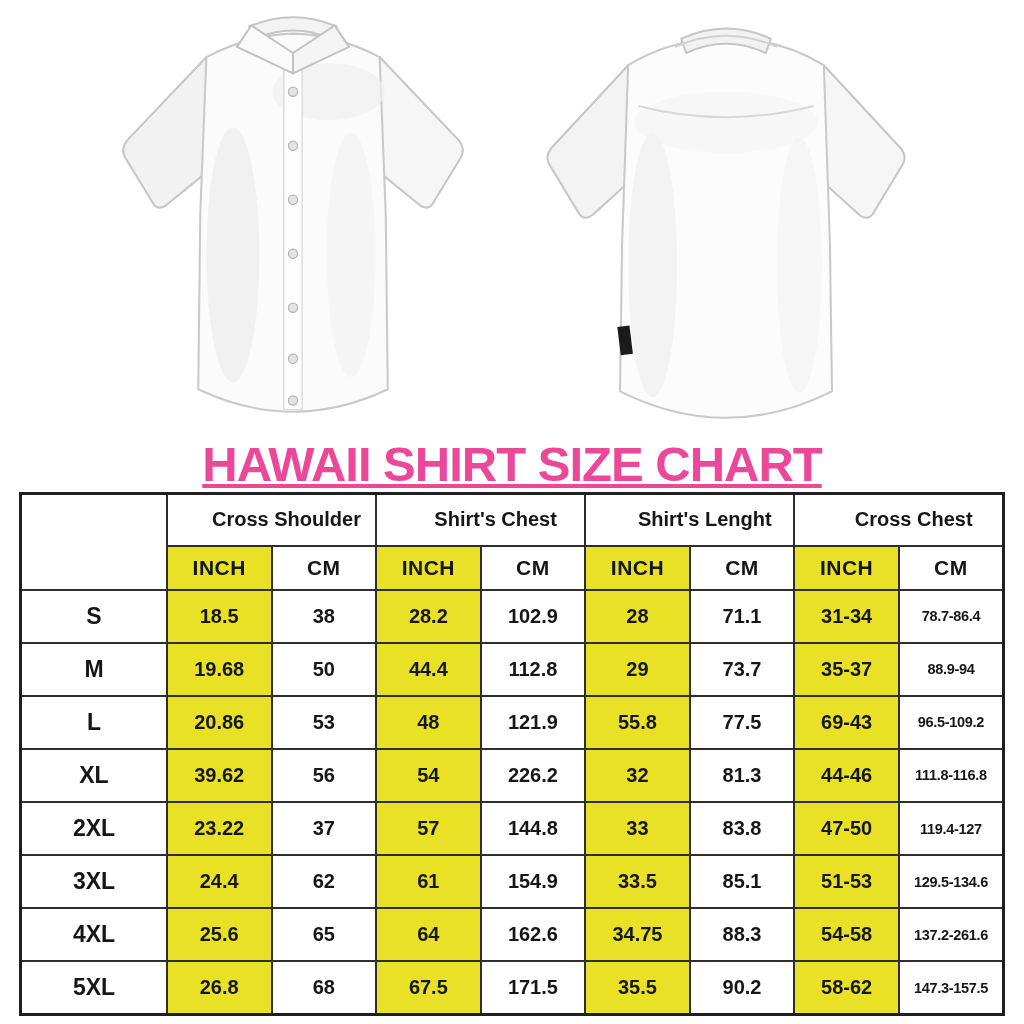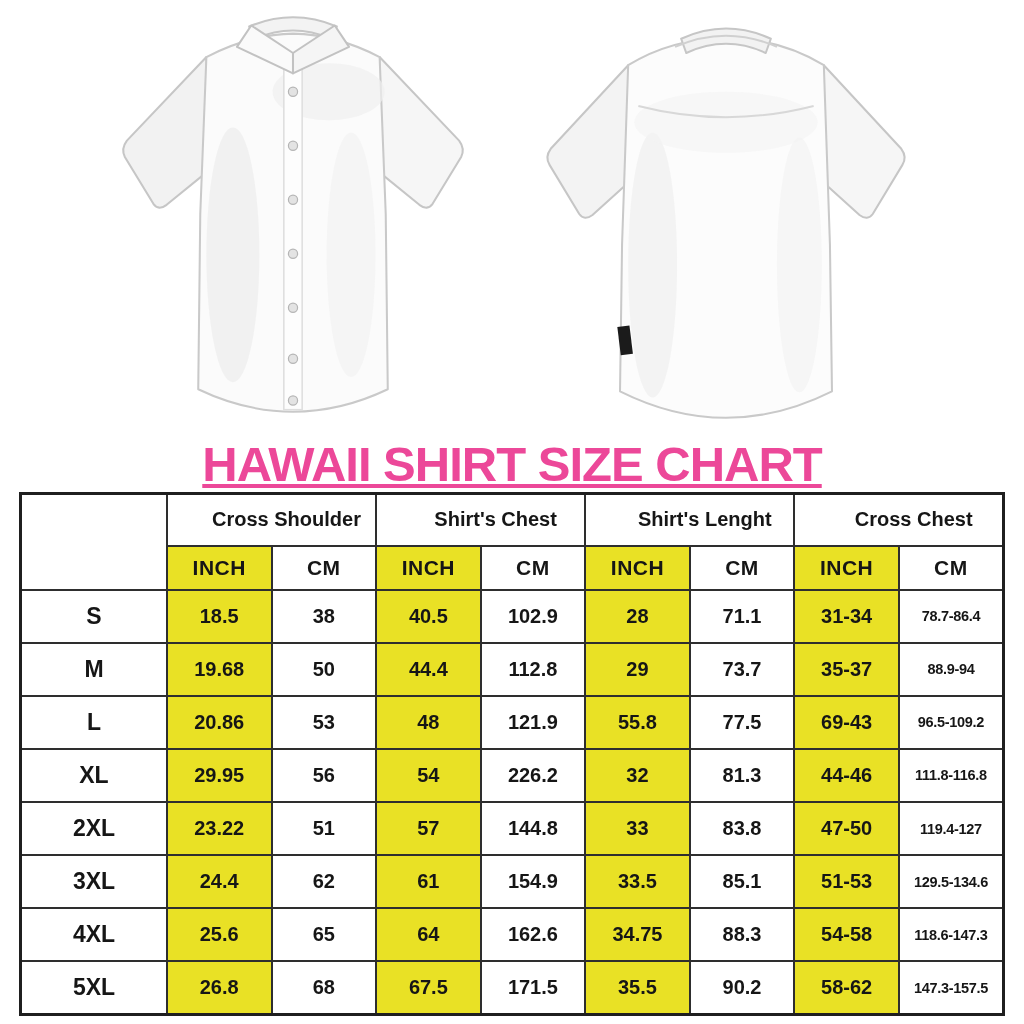--- a/index.html
+++ b/index.html
@@ -132,21 +132,21 @@
           <th>CM</th>
           <th class="yellow">INCH</th>
           <th>CM</th>
         </tr>
       </thead>
       <tbody>
         <tr>
           <td class="size-cell">S</td>
           <td class="yellow">18.5</td>
           <td>38</td>
-          <td class="yellow">40.5</td>
+          <td class="yellow">28.2</td>
           <td>102.9</td>
           <td class="yellow">28</td>
           <td>71.1</td>
           <td class="yellow">31-34</td>
           <td class="small">78.7-86.4</td>
         </tr>
         <tr>
           <td class="size-cell">M</td>
           <td class="yellow">19.68</td>
           <td>50</td>
@@ -163,33 +163,33 @@
           <td>53</td>
           <td class="yellow">48</td>
           <td>121.9</td>
           <td class="yellow">55.8</td>
           <td>77.5</td>
           <td class="yellow">69-43</td>
           <td class="small">96.5-109.2</td>
         </tr>
         <tr>
           <td class="size-cell">XL</td>
-          <td class="yellow">29.95</td>
+          <td class="yellow">39.62</td>
           <td>56</td>
           <td class="yellow">54</td>
           <td>226.2</td>
           <td class="yellow">32</td>
           <td>81.3</td>
           <td class="yellow">44-46</td>
           <td class="small">111.8-116.8</td>
         </tr>
         <tr>
           <td class="size-cell">2XL</td>
           <td class="yellow">23.22</td>
-          <td>51</td>
+          <td>37</td>
           <td class="yellow">57</td>
           <td>144.8</td>
           <td class="yellow">33</td>
           <td>83.8</td>
           <td class="yellow">47-50</td>
           <td class="small">119.4-127</td>
         </tr>
         <tr>
           <td class="size-cell">3XL</td>
           <td class="yellow">24.4</td>
@@ -203,21 +203,21 @@
         </tr>
         <tr>
           <td class="size-cell">4XL</td>
           <td class="yellow">25.6</td>
           <td>65</td>
           <td class="yellow">64</td>
           <td>162.6</td>
           <td class="yellow">34.75</td>
           <td>88.3</td>
           <td class="yellow">54-58</td>
-          <td class="small">118.6-147.3</td>
+          <td class="small">137.2-261.6</td>
         </tr>
         <tr>
           <td class="size-cell">5XL</td>
           <td class="yellow">26.8</td>
           <td>68</td>
           <td class="yellow">67.5</td>
           <td>171.5</td>
           <td class="yellow">35.5</td>
           <td>90.2</td>
           <td class="yellow">58-62</td>

